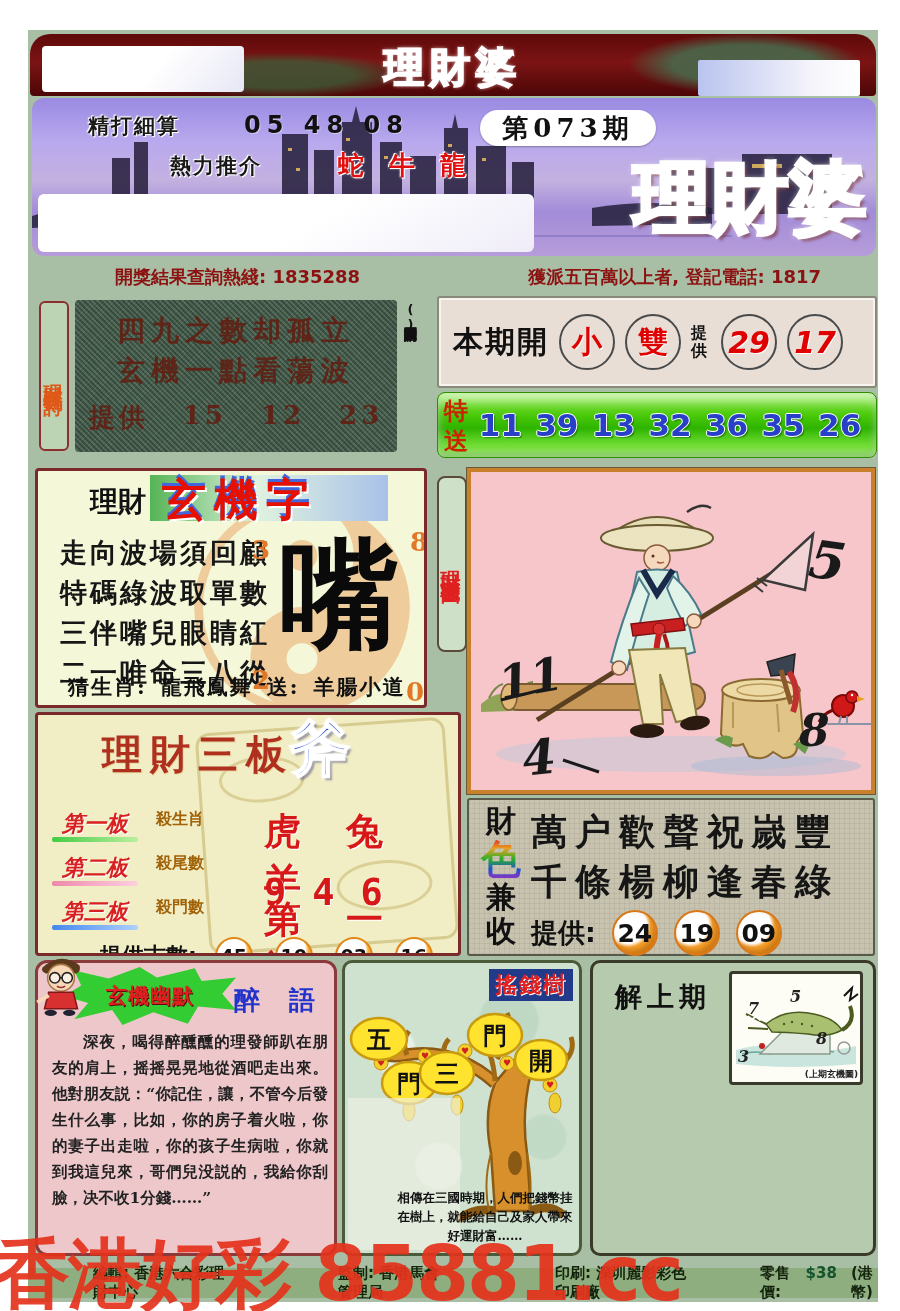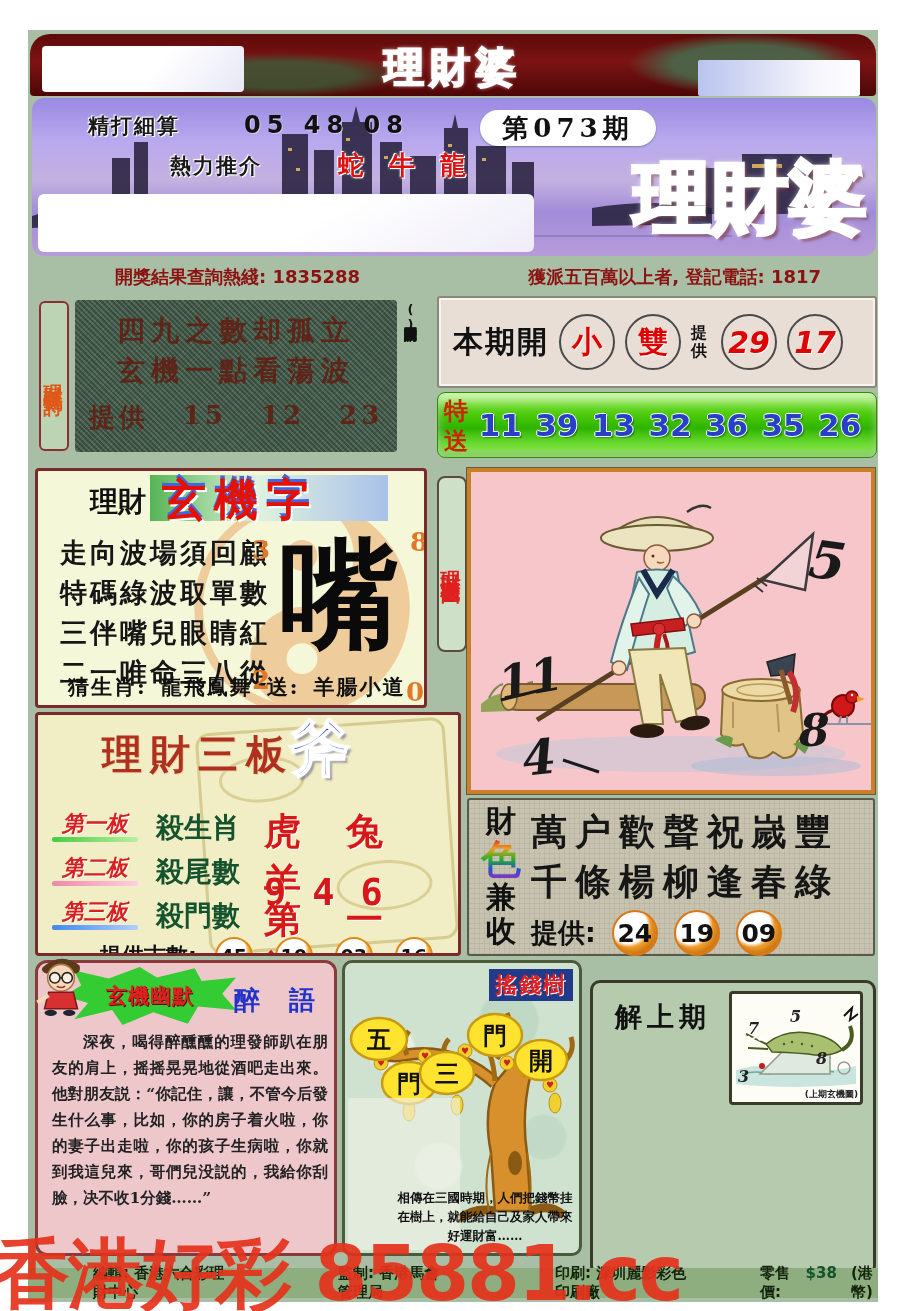--- a/index.html
+++ b/index.html
@@ -121,21 +121,21 @@
     font-family:"DejaVu Serif",serif; letter-spacing:8px; text-shadow:1px 1px 0 #e8d8a0; }
   .boards-axe { left:252px; top:-6px; font-size:60px; font-weight:bold; color:#2244cc;
     font-family:"DejaVu Serif",serif; -webkit-text-stroke:2px #fff; text-shadow:0 0 4px #fff,3px 3px 2px rgba(0,0,80,.4); }
   .board-row { left:0; width:100%; height:40px; }
   .board-label { left:14px; top:2px; width:86px; font-size:22px; font-weight:bold; font-style:italic;
     color:#d82020; font-family:"DejaVu Serif",serif; text-align:center; text-shadow:1px 1px 0 #fff; }
   .board-underline { left:14px; top:30px; width:86px; height:5px; border-radius:2px; }
   .u1 { background:linear-gradient(90deg,#44cc44,#bbeea0); }
   .u2 { background:linear-gradient(90deg,#ee88aa,#ffd0e0); }
   .u3 { background:linear-gradient(90deg,#4488ee,#b0d0ff); }
-  .board-kill { left:118px; top:2px; font-size:28px; font-weight:bold; color:#14532d; }
+  .board-kill { left:118px; top:2px; font-size:16px; font-weight:bold; color:#a16207; }
   .board-value { left:226px; top:0px; font-size:37px; font-weight:bold; color:#d81818;
     font-family:"DejaVu Serif",serif; letter-spacing:16px; text-shadow:1px 1px 0 #fff; }
   .board-value.digits { font-family:"DejaVu Sans Mono",monospace; letter-spacing:26px;margin-top:20px; }
   .lucky-row { left:0; top:204px; width:100%; display:flex; align-items:center; }
   .lucky-label { margin-left:62px; font-size:22px; font-weight:bold; color:#111; }
   .lucky-balls { display:flex; gap:22px; margin-left:18px; }
   .ball-s { width:38px; height:38px; border-radius:50%; border:2px solid #e08818;
     background:radial-gradient(circle at 35% 32%, #ffffff 0 52%, #f6b040 60%, #ef9520 100%);
     display:flex; align-items:center; justify-content:center; font-size:19px; font-weight:bold; color:#111; }
 
@@ -180,21 +180,21 @@
       radial-gradient(circle at 85% 60%,rgba(180,210,190,.5) 0 8%,transparent 9%),
       radial-gradient(circle at 15% 85%,rgba(200,225,205,.7) 0 10%,transparent 11%); }
   .tree-title { right:6px; top:6px; background:#223a8a; padding:1px 6px; font-size:22px; font-weight:bold;
     color:#e02020; font-family:"DejaVu Serif",serif; letter-spacing:2px; text-shadow:1px 1px 0 #fff; }
   .tree-blank { left:3px; bottom:3px; width:112px; height:152px; background:rgba(238,240,228,.65); }
   .tree-caption { right:6px; bottom:8px; width:176px; font-size:12.5px; font-weight:bold; color:#111;
     font-family:"DejaVu Serif",serif; line-height:19px; text-align:center; }
 
   
   .last-box { left:590px; top:960px; width:286px; height:296px; background:#b6cbae;
-    border:3px solid #3a3a2a; border-radius:10px;margin-top:20px; }
+    border:3px solid #3a3a2a; border-radius:10px; }
   .last-title { left:22px; top:16px; font-size:27px; font-weight:bold; color:#111; letter-spacing:5px; }
   .croc-frame { right:10px; top:8px; width:134px; height:114px; background:#fdfdf6;
     border:3px solid #3a3a2a; border-radius:4px; overflow:hidden; }
   .croc-caption { right:2px; bottom:1px; font-size:9px; color:#222; font-weight:bold;
     background:rgba(255,255,255,.6); }
 
   
   .footer { left:28px; top:1268px; width:850px; height:30px; background:#8fae80;
     display:flex; align-items:center; font-size:15px; font-weight:bold; color:#14240c; }
   .footer .f1 { margin-left:65px; } .footer .f2 { margin-left:110px; }

